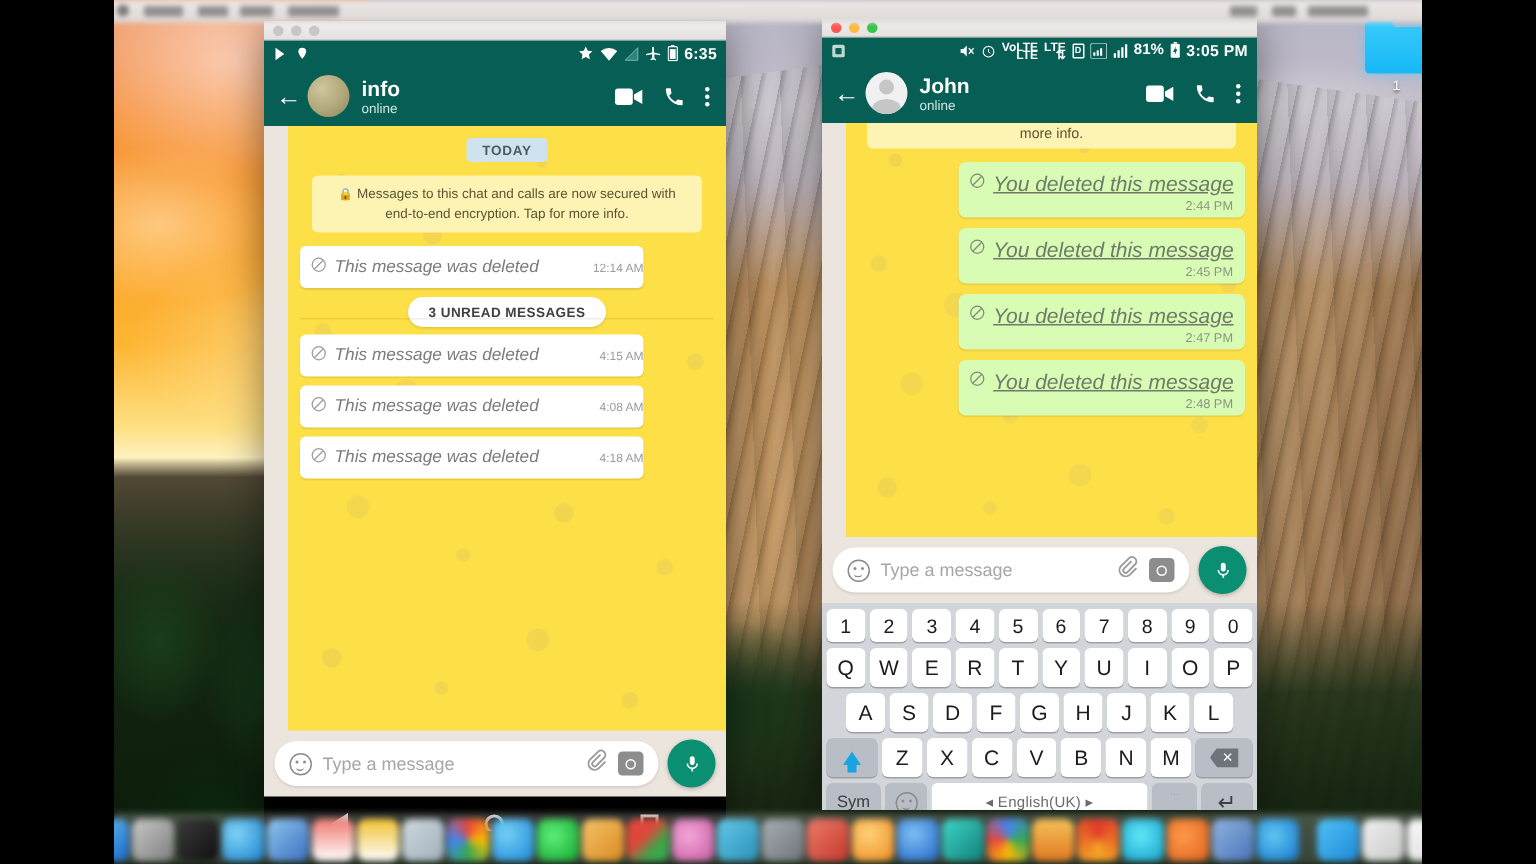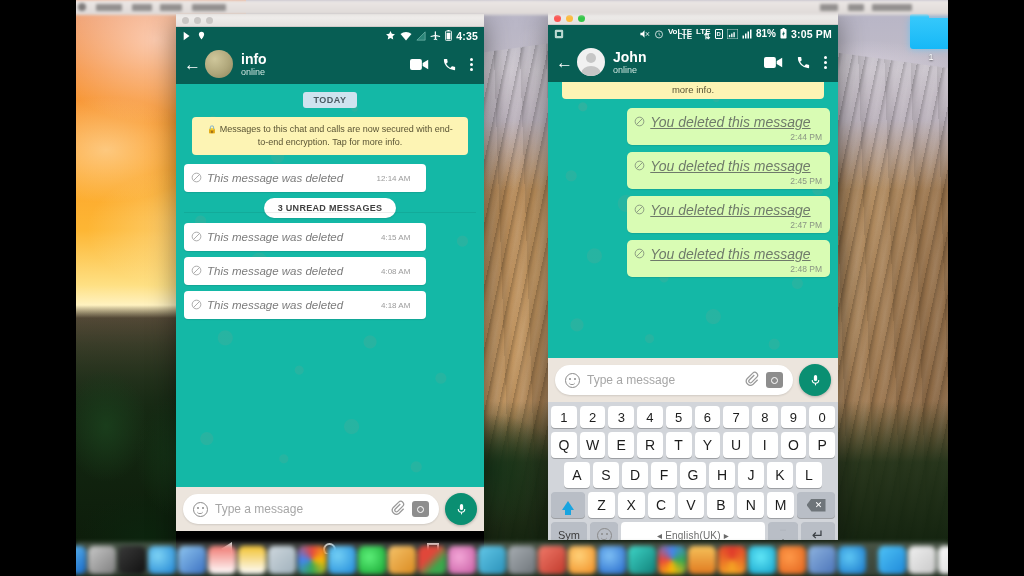--- a/index.html
+++ b/index.html
@@ -207,22 +207,23 @@
   .ch-actions { margin-left: auto; display: flex; align-items: center; gap: 13px; padding-right: 3px; }
   .ch-actions svg { display: block; }
   .dots { display: flex; flex-direction: column; gap: 2px; cursor: pointer; }
   .dots span { width: 3px; height: 3px; background: #fff; border-radius: 50%; }
 
   
   .chat-body {
     flex: 1 1 auto;
     position: relative;
     overflow: hidden;
-    background-color: #14b8a6;
+    background-color: #fde047;
     padding: 6px 8px 0 8px;
+    margin-left: 16px;
   }
   .doodle {
     position: absolute; inset: 0;
     opacity: .30;
     background-image:
       radial-gradient(circle at 12% 9%, rgba(170,150,130,.55) 0 4px, rgba(0,0,0,0) 5px),
       radial-gradient(circle at 33% 18%, rgba(170,150,130,.4) 0 6px, rgba(0,0,0,0) 7px),
       radial-gradient(circle at 58% 6%, rgba(170,150,130,.45) 0 3px, rgba(0,0,0,0) 4px),
       radial-gradient(circle at 81% 15%, rgba(170,150,130,.4) 0 7px, rgba(0,0,0,0) 8px),
       radial-gradient(circle at 8% 34%, rgba(170,150,130,.45) 0 5px, rgba(0,0,0,0) 6px),
@@ -262,21 +263,21 @@
     font-size: 9.5px; text-align: center;
     padding: 2px 10px 4px 10px;
     border-radius: 0 0 4px 4px;
     margin: 0 6px 9px 6px;
   }
 
   
   .msg-in {
     background: #fff;
     border-radius: 4px;
-    padding: 5px 16px 5px 7px;
+    padding: 5px 0 5px 7px;
     margin-bottom: 6px;
     display: flex; align-items: center;
     box-shadow: 0 1px 1px rgba(0,0,0,.10);
     max-width: 83%;
     justify-content: space-between;
   }
   .msg-in .ban { margin-right: 5px; flex: none; }
   .msg-txt-del {
     font-style: italic; color: #7b7b7b; font-size: 11.5px;
     white-space: nowrap;
@@ -497,21 +498,21 @@
                 <path d="M22 13l-9-2v-7a1.3 1.3 0 10-2.6 0v7l-9 2v2l9-1.6V19l-2.4 1.6V22L12 21l4 1.6v-1.6L13.6 19v-5.6L22 15z" fill="#fff"></path>
               </svg>
           </span>
           <span class="sb-ico">
             <svg width="7" height="11" viewBox="0 0 12 20">
                 <rect x="4" y="0" width="4" height="2" fill="#fff"></rect>
                 <rect x="0.5" y="2" width="11" height="17" rx="1.5" fill="none" stroke="#fff" stroke-width="1.5"></rect>
                 <rect x="2.5" y="5" width="7" height="12" fill="#fff"></rect>
               </svg>
           </span>
-          <span class="sb-time">4:35</span>
+          <span class="sb-time">6:35</span>
         </span>
       </div>
 
       <div class="chat-header">
         <span class="back-arrow">←</span>
         <span class="avatar avatar-anna"></span>
         <span class="ch-names">
           <span class="ch-name">info</span>
           <span class="ch-status">online</span>
         </span>

